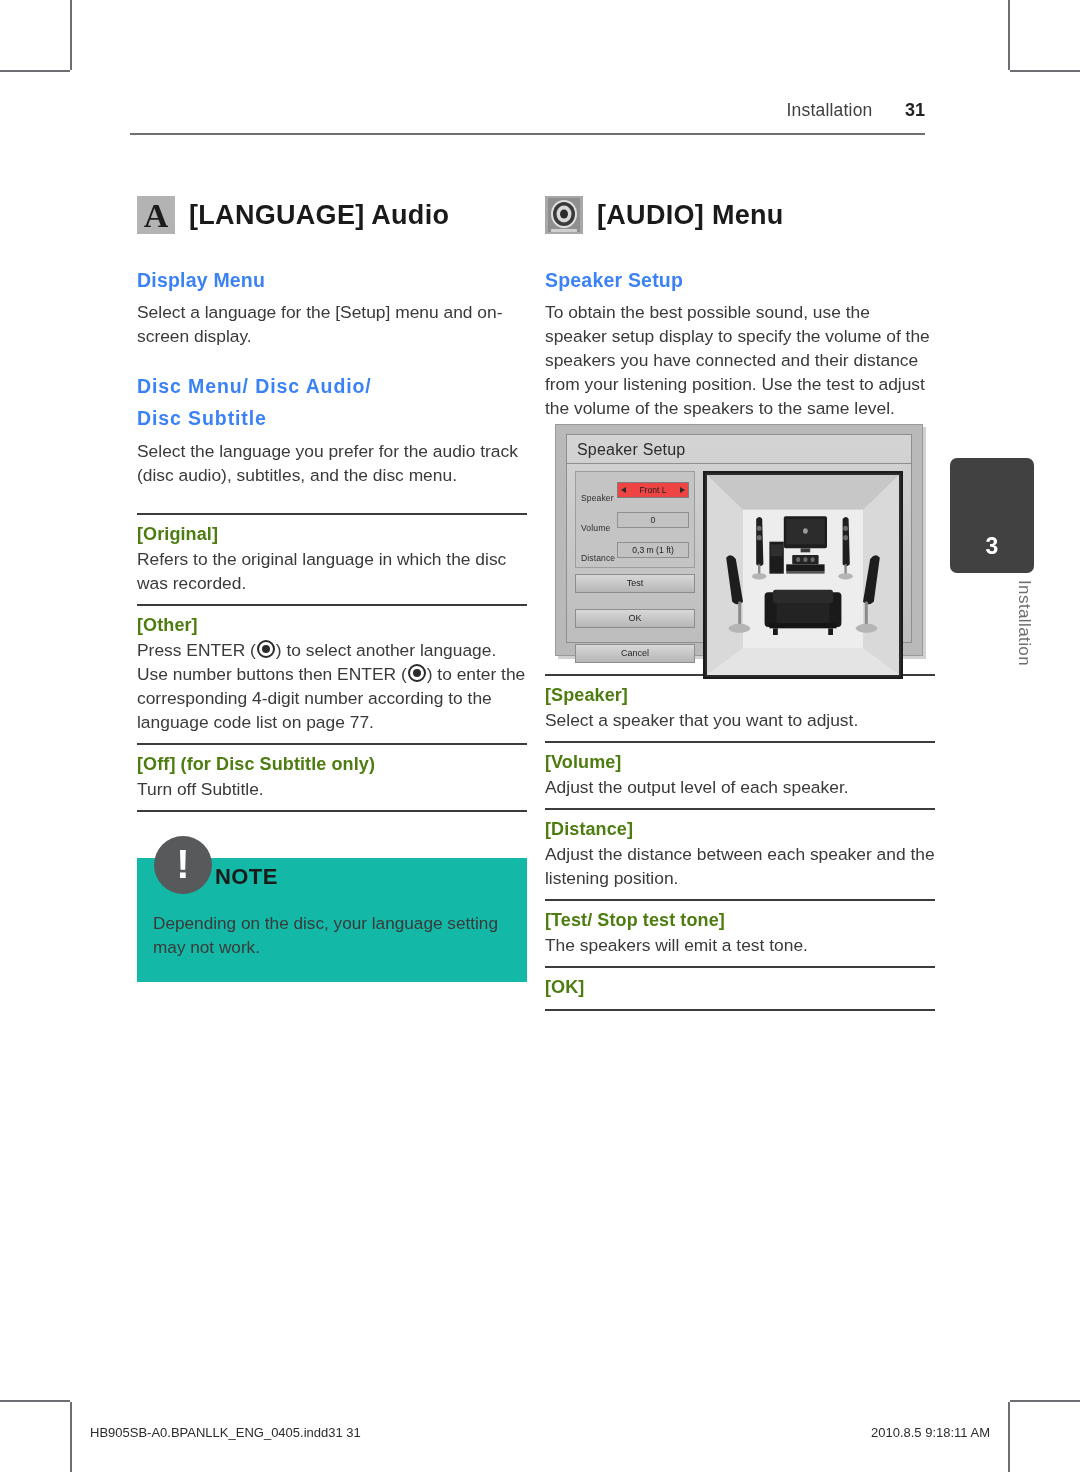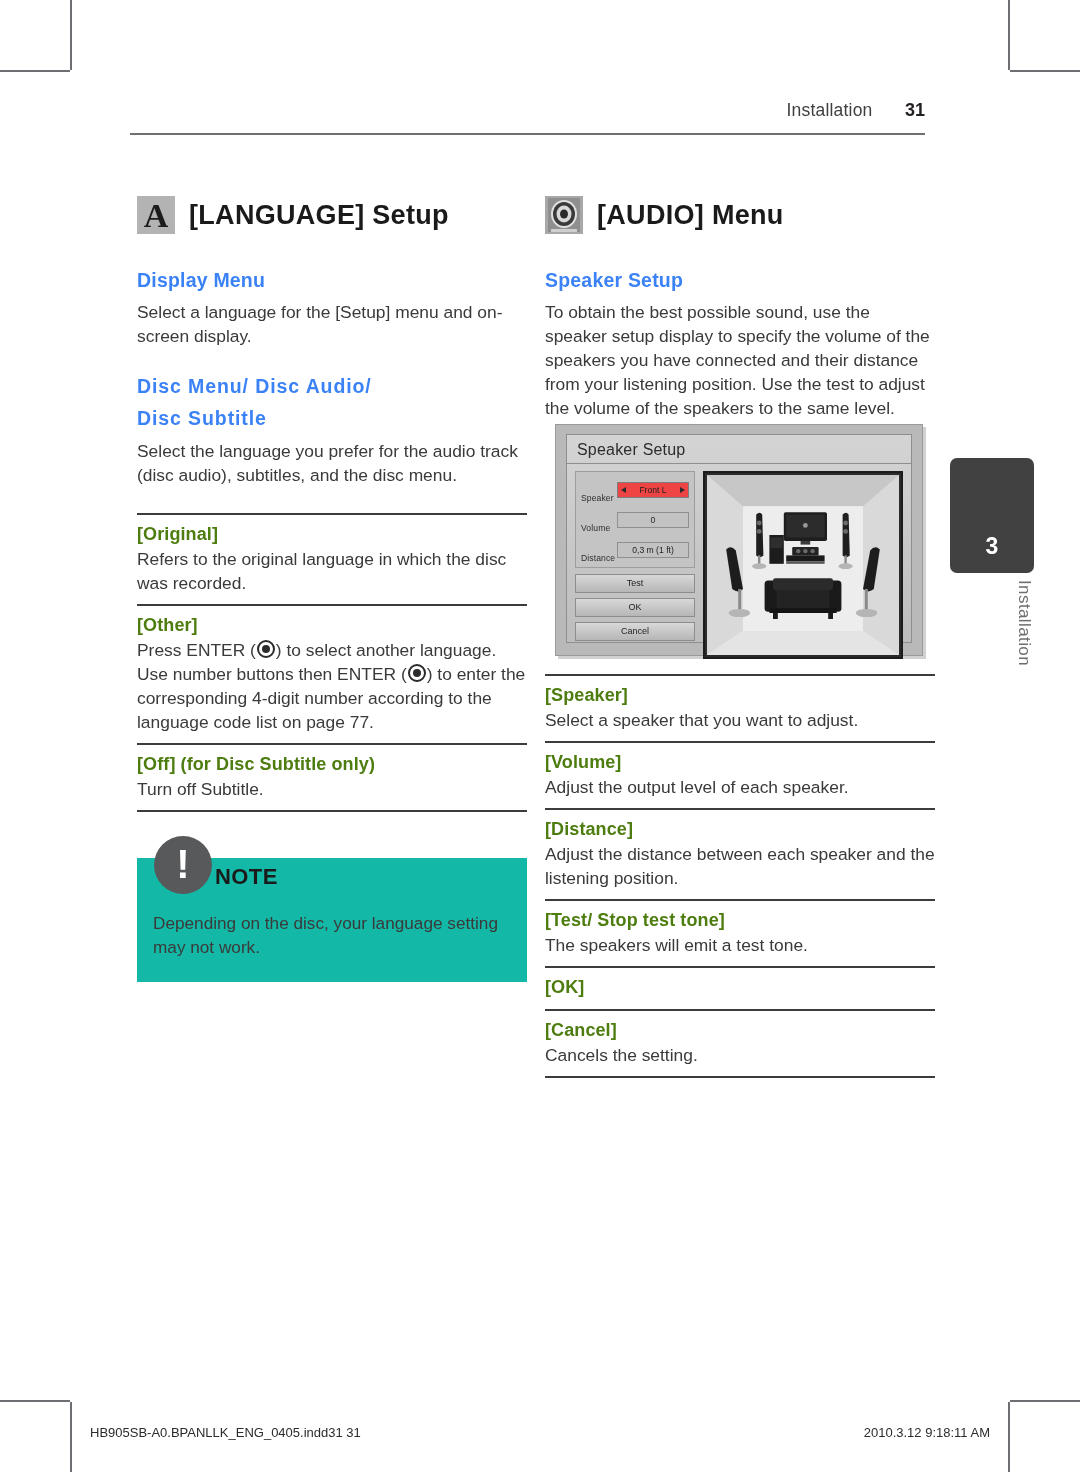--- a/index.html
+++ b/index.html
@@ -277,21 +277,21 @@
   .arrow-l { left: 3px;  border-right: 5px solid #2b2b2b; }
   .arrow-r { right: 3px; border-left: 5px solid #2b2b2b; }
 
   .shot-btn {
     border: 1px solid #8d8d8d;
     background: linear-gradient(#d8d8d8, #b6b6b6);
     font-size: 9px;
     color: #1f1f1f;
     text-align: center;
     padding: 3.5px 0;
-    margin-bottom: 5px;
+    margin-bottom: 16px;
   }
 
   .room {
     flex: 1;
     background: #2b2b2b;
     border: 2px solid #1c1c1c;
     padding: 2px;
   }
   .room svg { display: block; width: 100%; height: 100%; }
 
@@ -359,21 +359,21 @@
 </div>
 <div class="header-rule"></div>
 
 <div class="col col-left">
 
   <div class="sec-head">
     <svg class="sec-icon" viewBox="0 0 38 38">
       <rect x="0" y="0" width="38" height="38" fill="#b3b3b3"></rect>
       <text x="19" y="31" font-family="'Liberation Serif', serif" font-size="34" font-weight="bold" fill="#1c1c1c" text-anchor="middle">A</text>
     </svg>
-    <span class="sec-title">[LANGUAGE] Setup</span>
+    <span class="sec-title">[LANGUAGE] Audio</span>
   </div>
 
   <h3 class="sub">Display Menu</h3>
   <p class="body">Select a language for the [Setup] menu and on-screen display.</p>
 
   <h3 class="sub wide">Disc Menu/ Disc Audio/</h3>
   <h3 class="sub wide" style="margin-bottom:8px">Disc Subtitle</h3>
   <p class="body">Select the language you prefer for the audio track (disc audio), subtitles, and the disc menu.</p>
 
   <div class="defs">
@@ -538,29 +538,25 @@
       <p class="def-term">[Distance]</p>
       <p class="def-desc">Adjust the distance between each speaker and the listening position.</p>
     </div>
     <div class="def">
       <p class="def-term">[Test/ Stop test tone]</p>
       <p class="def-desc">The speakers will emit a test tone.</p>
     </div>
     <div class="def">
       <p class="def-term">[OK]</p>
     </div>
-    <div class="def">
-      <p class="def-term">[Cancel]</p>
-      <p class="def-desc">Cancels the setting.</p>
-    </div>
   </div>
 
 </div>
 
 <div class="sidetab">
   <div class="sidetab-num">3</div>
 </div>
 <div class="sidetab-label">Installation</div>
 
 <div class="footer">
   <span>HB905SB-A0.BPANLLK_ENG_0405.indd31   31</span>
-  <span>2010.3.12   9:18:11 AM</span>
+  <span>2010.8.5   9:18:11 AM</span>
 </div>
 
 </body></html>

